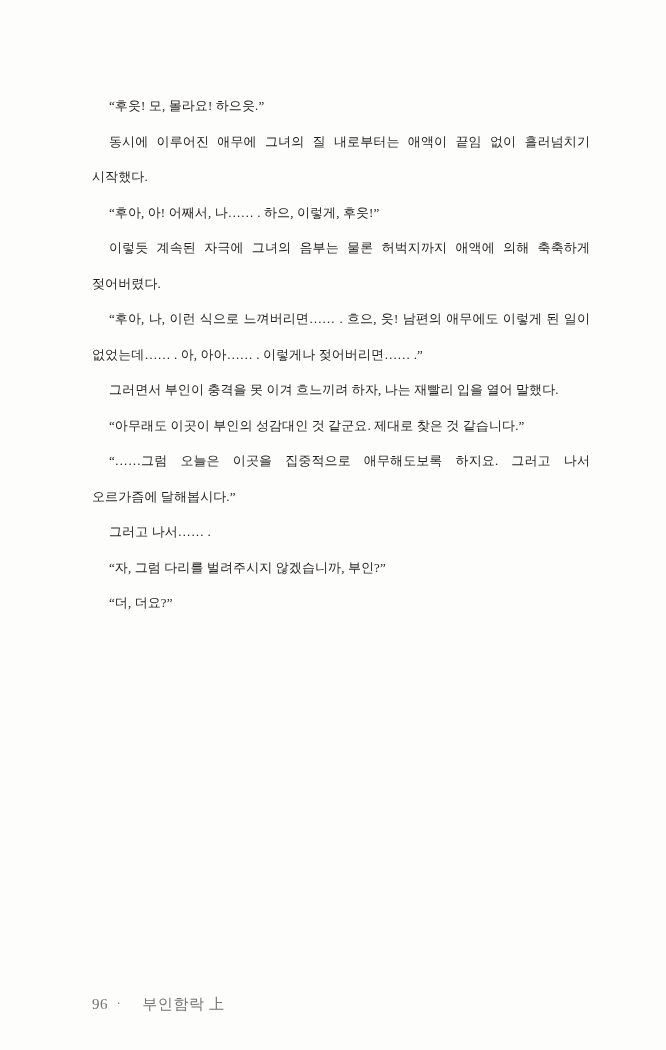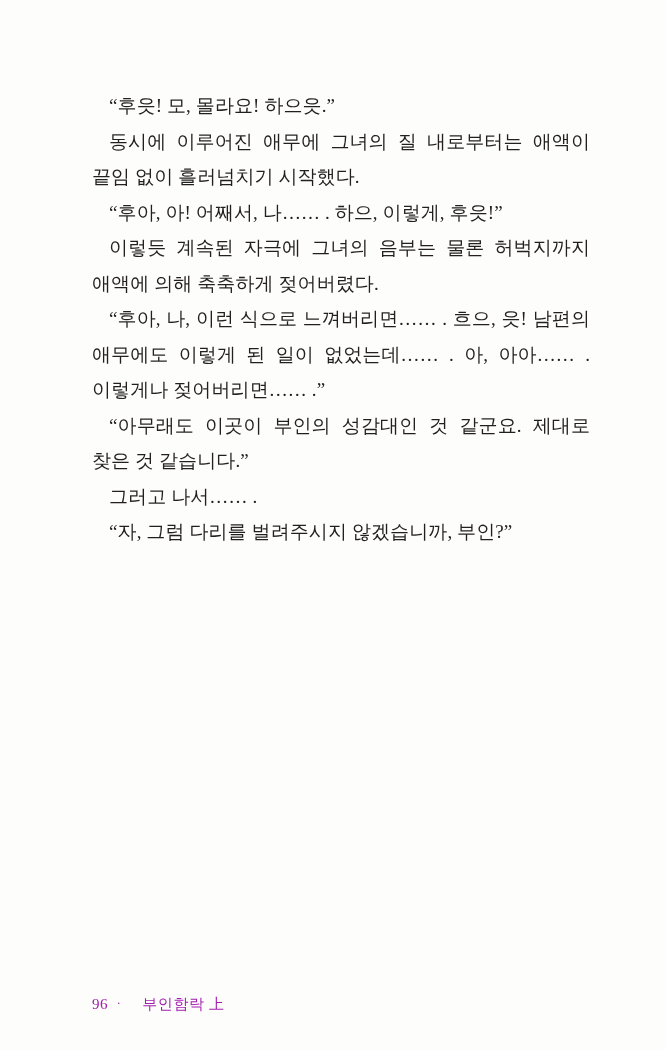--- a/index.html
+++ b/index.html
@@ -15,41 +15,41 @@
     overflow: hidden;
   }
   .page {
     position: relative;
     width: 666px;
     height: 1050px;
     box-sizing: border-box;
     padding: 88px 76px 0 92px;
   }
   .body-text {
-    font-size: 19px;
+    font-size: 13px;
     line-height: 35.5px;
     text-align: justify;
     text-justify: inter-character;
     letter-spacing: 0.1px;
     word-break: keep-all;
   }
   .para {
     margin: 0;
     text-indent: 17px;
   }
   .para.quote {
     text-indent: 17px;
   }
   .footer {
     position: absolute;
     left: 92px;
     bottom: 36px;
     font-size: 15px;
     letter-spacing: 0.4px;
-    color: #a21caf;
+    color: #737373;
     display: flex;
     align-items: baseline;
     gap: 9px;
   }
   .footer .pgnum {
     font-family: "Liberation Serif", "DejaVu Serif", serif;
   }
   .footer .sep {
     font-size: 12px;
     position: relative;
@@ -63,23 +63,26 @@
 </head>
 <body>
 
 <div class="page">
   <div class="body-text">
     <p class="para quote">“후읏! 모, 몰라요! 하으읏.”</p>
     <p class="para">동시에 이루어진 애무에 그녀의 질 내로부터는 애액이 끝임 없이 흘러넘치기 시작했다.</p>
     <p class="para quote">“후아, 아! 어째서, 나…… . 하으, 이렇게, 후읏!”</p>
     <p class="para">이렇듯 계속된 자극에 그녀의 음부는 물론 허벅지까지 애액에 의해 축축하게 젖어버렸다.</p>
     <p class="para quote">“후아, 나, 이런 식으로 느껴버리면…… . 흐으, 읏! 남편의 애무에도 이렇게 된 일이 없었는데…… . 아, 아아…… . 이렇게나 젖어버리면…… .”</p>
+    <p class="para">그러면서 부인이 충격을 못 이겨 흐느끼려 하자, 나는 재빨리 입을 열어 말했다.</p>
     <p class="para quote">“아무래도 이곳이 부인의 성감대인 것 같군요. 제대로 찾은 것 같습니다.”</p>
+    <p class="para quote">“……그럼 오늘은 이곳을 집중적으로 애무해도보록 하지요. 그러고 나서 오르가즘에 달해봅시다.”</p>
     <p class="para">그러고 나서…… .</p>
     <p class="para quote">“자, 그럼 다리를 벌려주시지 않겠습니까, 부인?”</p>
+    <p class="para quote">“더, 더요?”</p>
   </div>
 
   <div class="footer">
     <span class="pgnum">96</span>
     <span class="sep">·</span>
     <span class="title">부인함락 上</span>
   </div>
 </div>
 
 </body></html>

